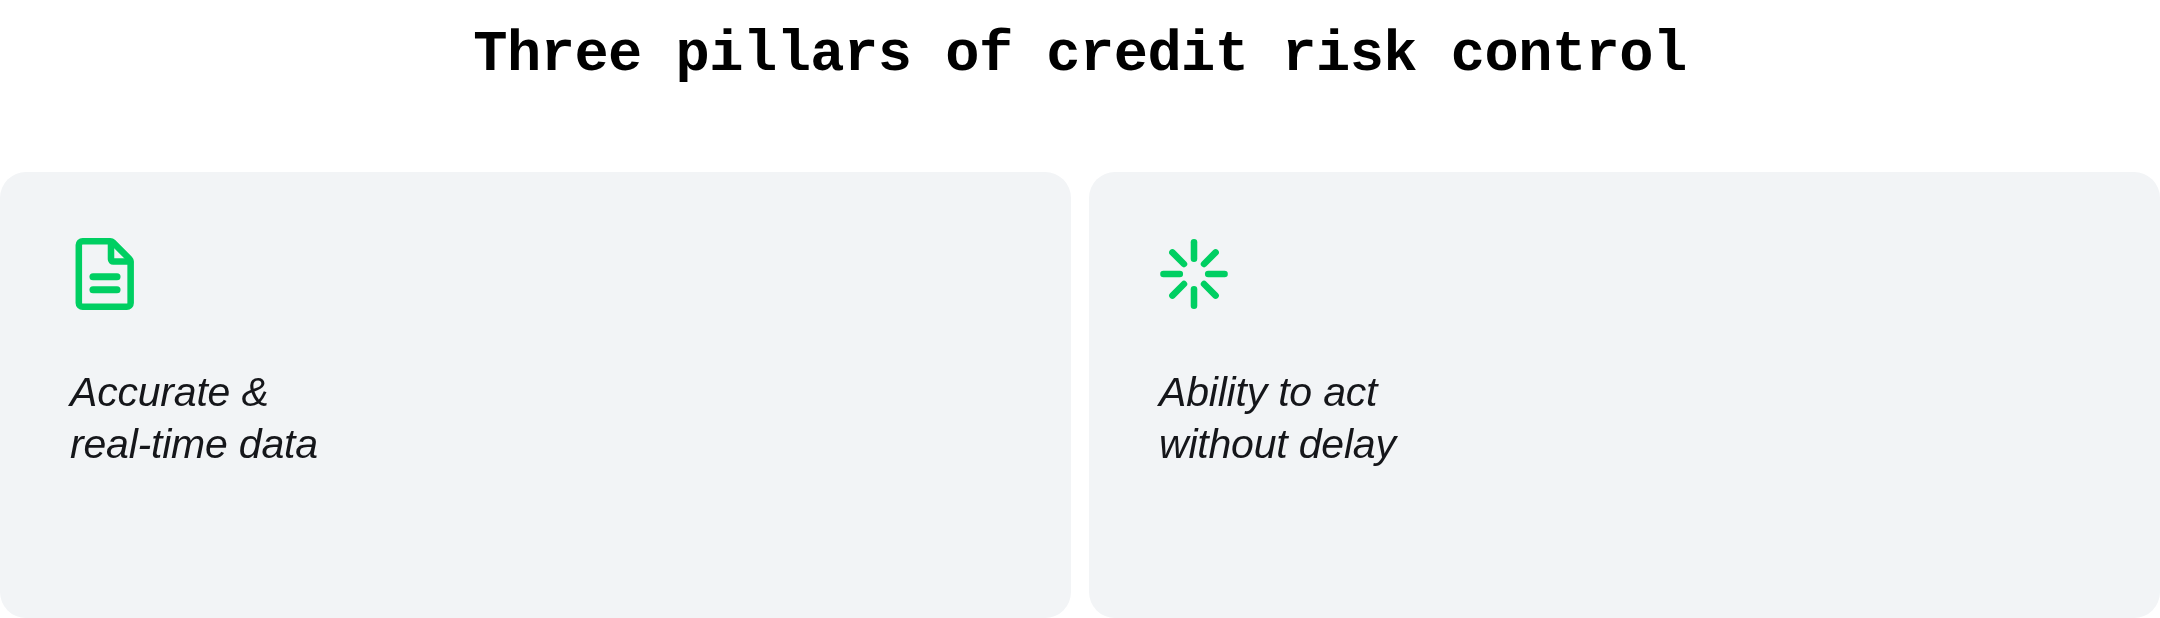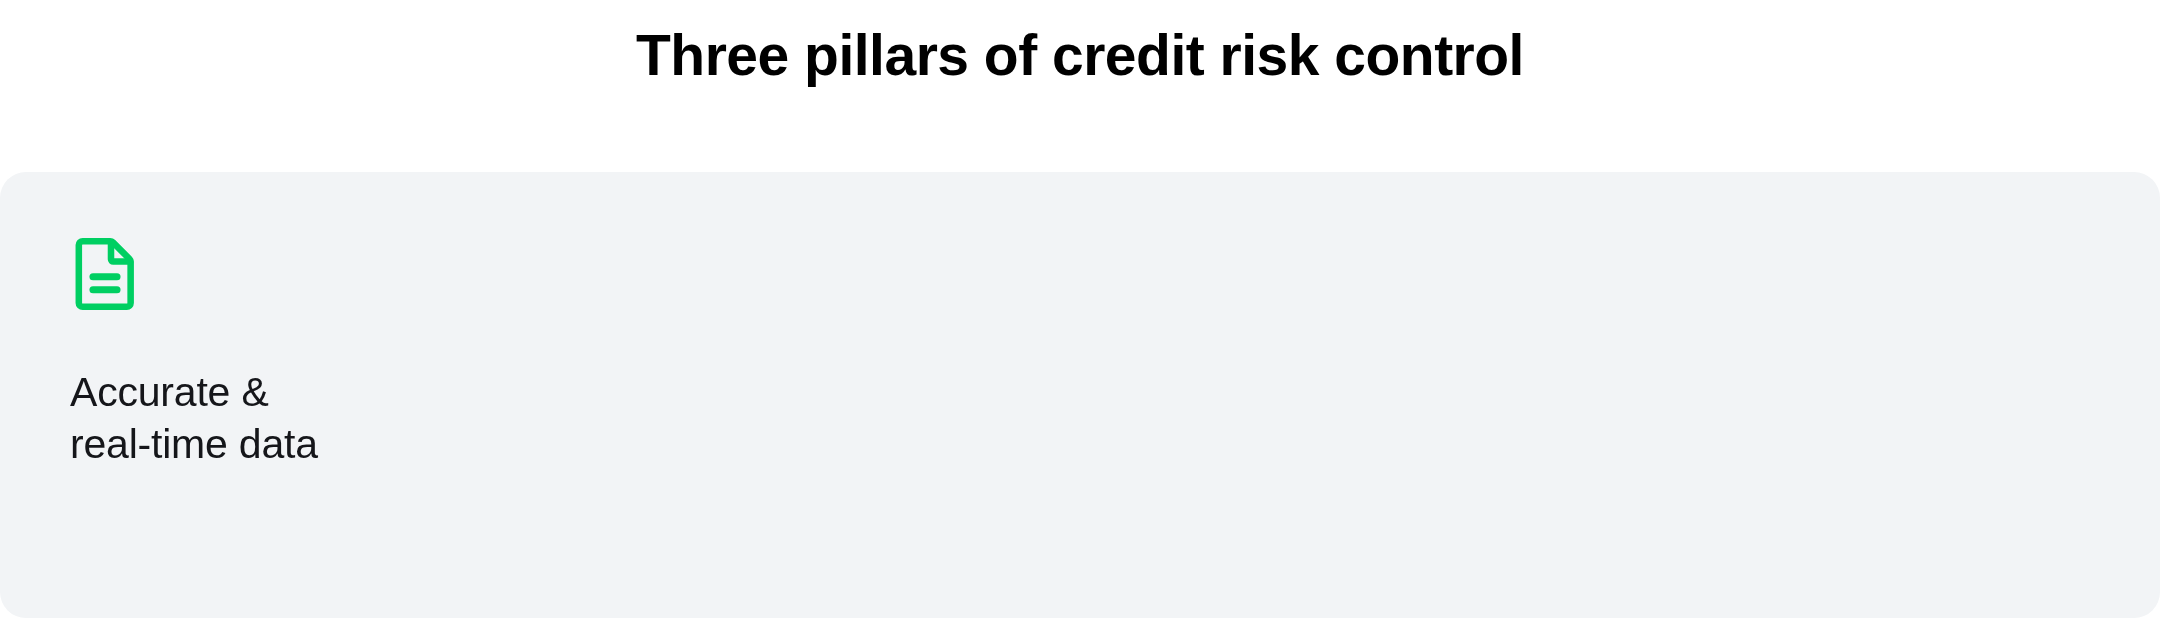--- a/index.html
+++ b/index.html
@@ -32,20 +32,21 @@
     padding-bottom: 18px;
   }
 
   .title-text {
     font-size: 57px;
     font-weight: 700;
     color: #000000;
     letter-spacing: -0.5px;
     line-height: 1.1;
     white-space: nowrap;
+    font-family: Liberation Mono, monospace;
   }
 
   
   .cards {
     position: absolute;
     top: 172px;
     left: 0;
     width: 2160px;
     height: 446px;
     display: flex;
@@ -74,20 +75,21 @@
   }
 
   .card-label {
     margin-top: 56px;
     font-size: 41px;
     font-weight: 400;
     color: #15161a;
     line-height: 1.28;
     letter-spacing: -0.2px;
     white-space: pre-line;
+    font-style: italic;
   }
 </style>
 </head>
 <body>
 
 <div class="page">
 
   <div class="title">
     <span class="title-text">Three pillars of credit risk control</span>
   </div>
@@ -101,15 +103,33 @@
           <path d="M37.5 4v15.5a2 2 0 0 0 2 2H55" stroke="#00cf62" stroke-width="6" stroke-linecap="round" stroke-linejoin="round"></path>
           <path d="M21 35.5h22" stroke="#00cf62" stroke-width="6.5" stroke-linecap="round"></path>
           <path d="M21 47.5h22" stroke="#00cf62" stroke-width="6.5" stroke-linecap="round"></path>
         </svg>
       </span>
       <div class="card-label">Accurate &amp;
 real-time data</div>
     </div>
 
 
+    <div class="card">
+      <span class="card-icon">
+        <svg viewBox="0 0 64 66" fill="none" xmlns="http://www.w3.org/2000/svg">
+          <g stroke="#00cf62" stroke-width="6" stroke-linecap="round">
+            <path d="M32 4v15"></path>
+            <path d="M32 47v15"></path>
+            <path d="M4 33h15"></path>
+            <path d="M45 33h15"></path>
+            <path d="M12.2 13.2 22.8 23.8"></path>
+            <path d="M41.2 42.2 51.8 52.8"></path>
+            <path d="M51.8 13.2 41.2 23.8"></path>
+            <path d="M22.8 42.2 12.2 52.8"></path>
+          </g>
+        </svg>
+      </span>
+      <div class="card-label">Ability to act
+without delay</div>
+    </div>
 
   </div>
 </div>
 
 </body></html>

